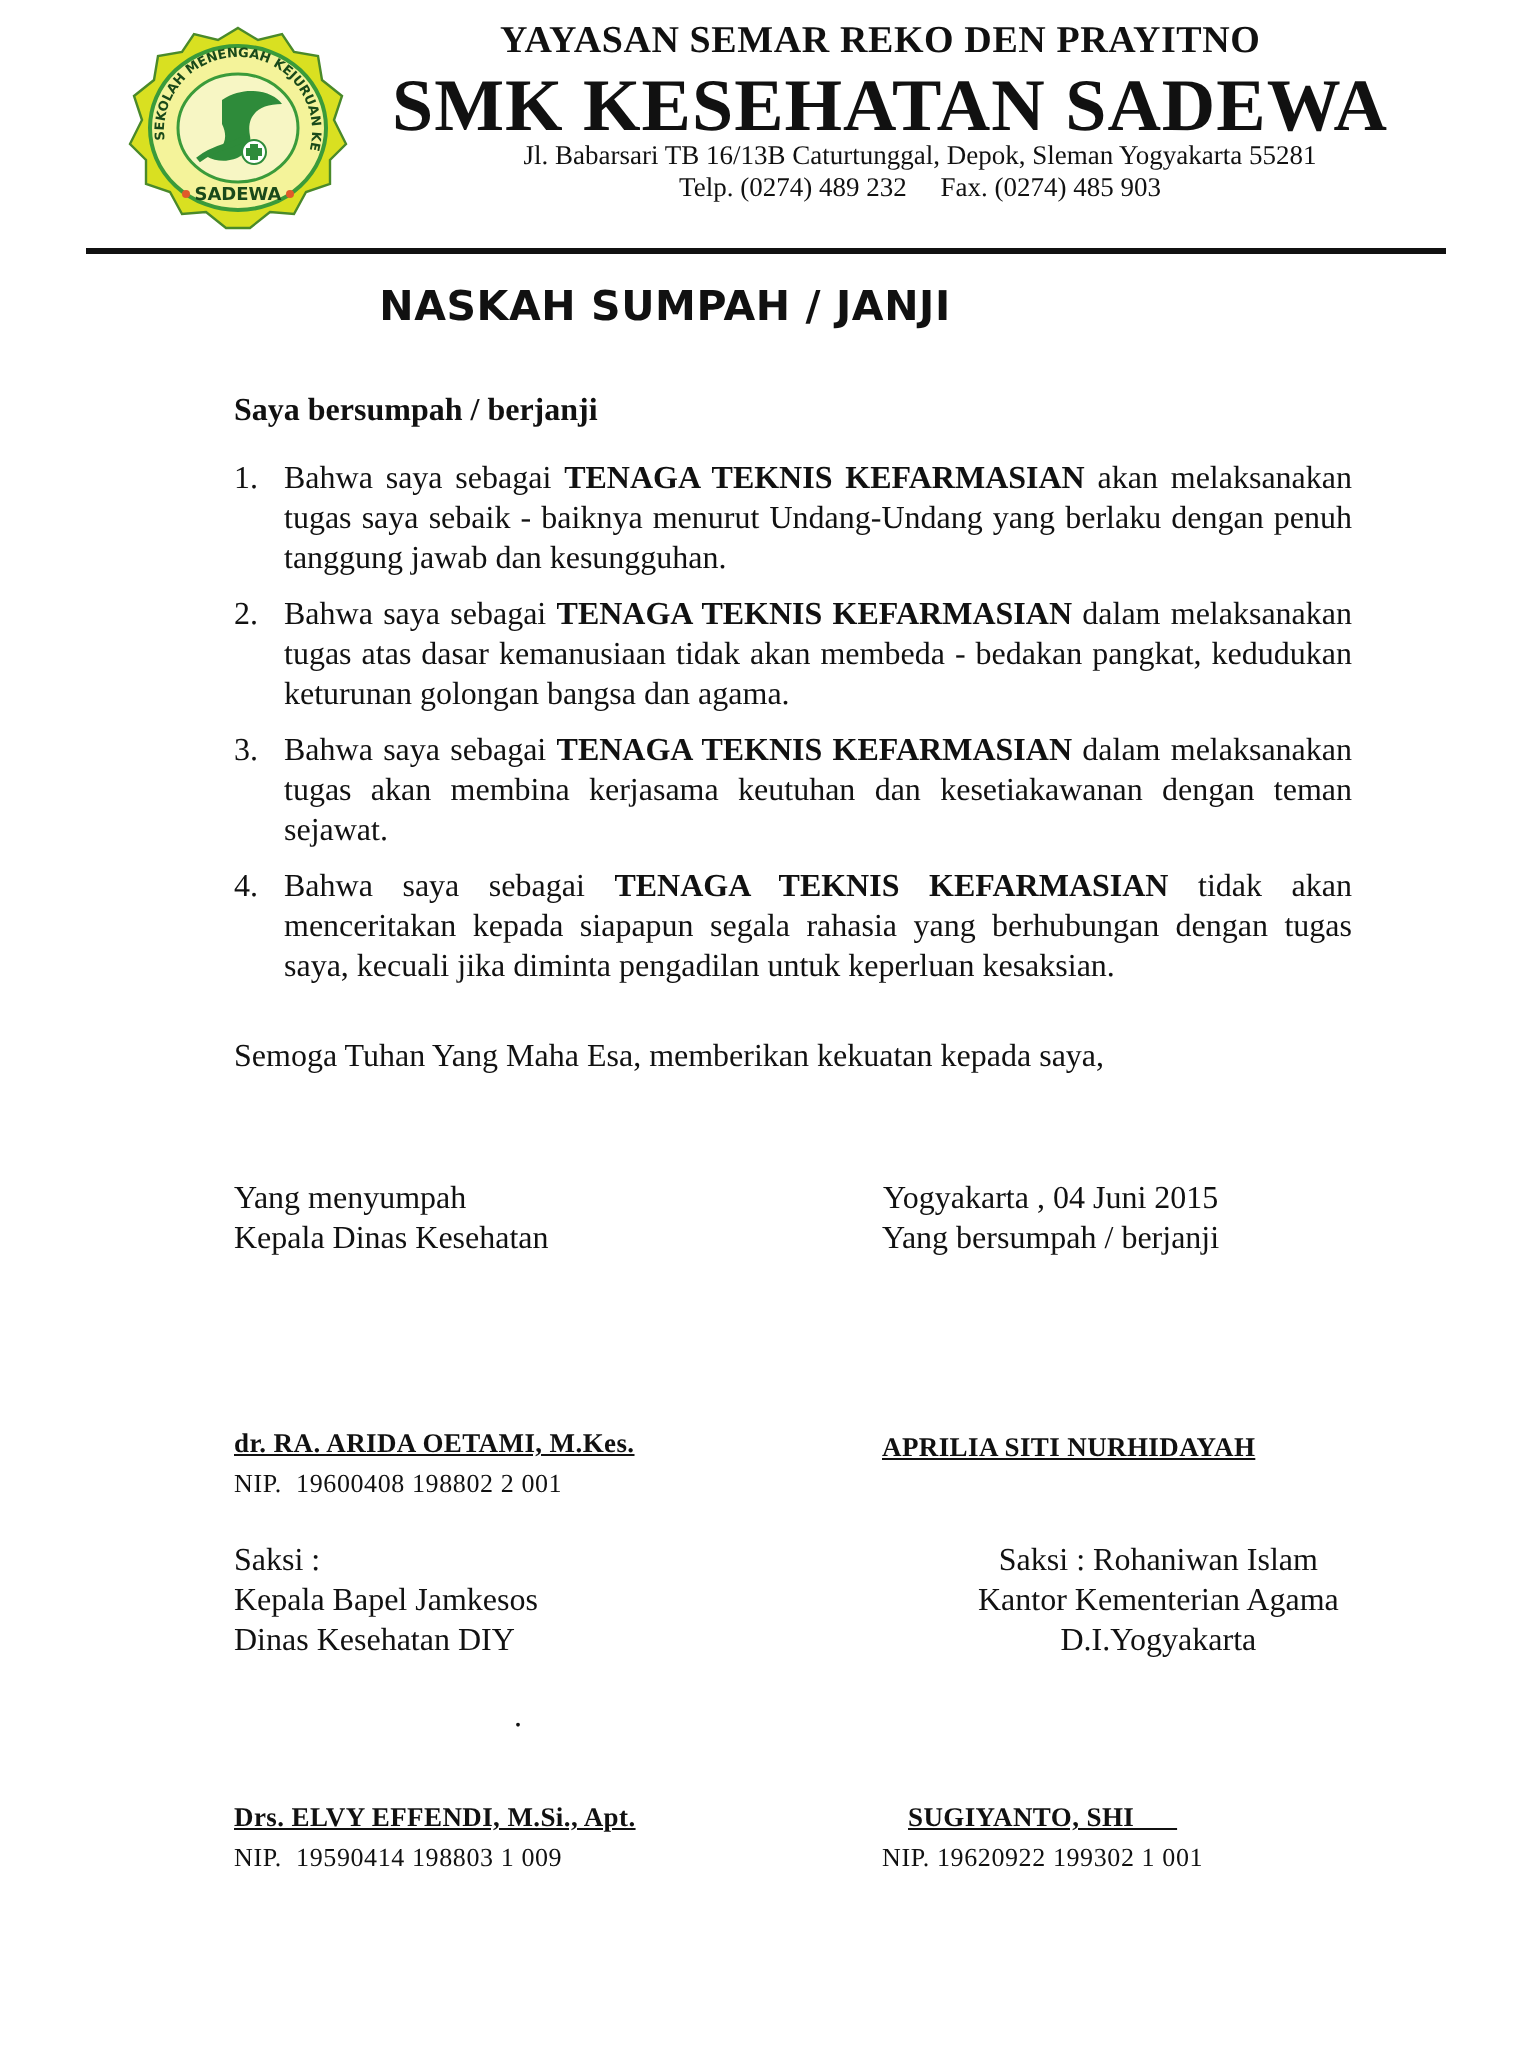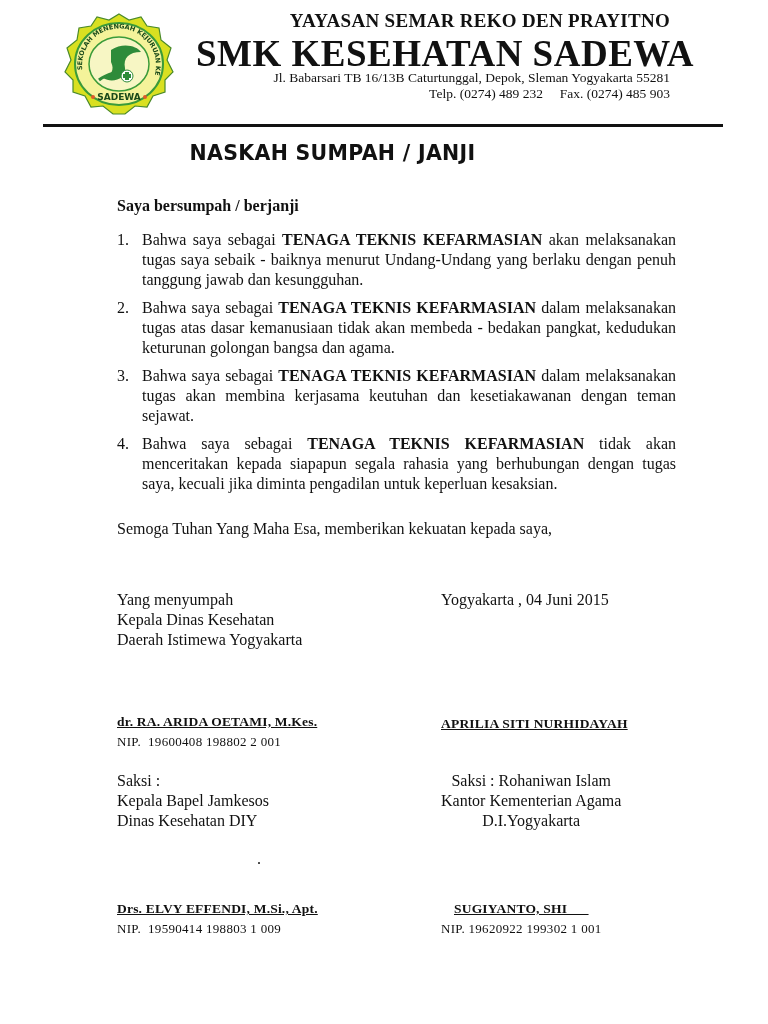--- a/index.html
+++ b/index.html
@@ -1,21 +1,21 @@
 <!DOCTYPE html>
 <html><head>
   <meta charset="utf-8">
   <style>
     html, body { margin:0; padding:0; background:#ffffff; }
     body { width:768px; height:1024px; position:relative; overflow:hidden; color:#111; font-family:"Liberation Serif", serif; }
     .abs { position:absolute; }
     .logo { left:58px; top:12px; width:122px; height:104px; }
-    .hdr-foundation { left:250px; top:10px; width:420px; text-align:right; font-size:19px; font-weight:bold; letter-spacing:0.3px; }
+    .hdr-foundation { left:250px; top:10px; width:420px; text-align:left; font-size:19px; font-weight:bold; letter-spacing:0.3px; }
     .hdr-school { left:196px; top:32px; width:520px; text-align:left; font-size:37px; font-weight:bold; letter-spacing:0.5px; }
-    .hdr-addr { left:250px; top:70px; width:420px; text-align:right; font-size:13.5px; line-height:15.5px; }
+    .hdr-addr { left:250px; top:70px; width:420px; text-align:center; font-size:13.5px; line-height:15.5px; }
     .hdr-rule { left:43px; top:124px; width:680px; height:3px; background:#111; }
     .title { left:0; top:141px; width:665px; text-align:center; font-family:"DejaVu Sans", sans-serif; font-weight:bold; font-size:20.5px; letter-spacing:0.3px; }
     .opening { left:117px; top:197px; font-size:16px; font-weight:bold; }
     .clauses { left:117px; top:230px; width:559px; font-size:16px; line-height:20px; }
     .clause { display:flex; margin-bottom:8px; }
     .clause .num { width:25px; flex:none; }
     .clause .body { flex:1; text-align:justify; }
     .clause .body b { font-weight:bold; }
     .closing { left:117px; top:520px; font-size:16px; }
     .col { font-size:16px; line-height:20px; }
@@ -76,40 +76,40 @@
     <span class="num">4.</span>
     <span class="body"><span>Bahwa saya sebagai </span><b>TENAGA TEKNIS KEFARMASIAN</b><span> tidak akan menceritakan kepada siapapun segala rahasia yang berhubungan dengan tugas saya, kecuali jika diminta pengadilan untuk keperluan kesaksian.</span></span>
   </div>
 </div>
 
 <div class="abs closing">Semoga Tuhan Yang Maha Esa, memberikan kekuatan kepada saya,</div>
 
 <div class="abs col left-col" style="top:590px;">
   <div>Yang menyumpah</div>
   <div>Kepala Dinas Kesehatan</div>
-  <div>Daerah Istimewa Yogyakarta</div>
 </div>
 <div class="abs col right-col" style="top:590px;">
   <div>Yogyakarta , 04 Juni 2015</div>
+  <div>Yang bersumpah / berjanji</div>
 </div>
 
 <div class="abs col left-col" style="top:684px;margin-top:28px;">
   <div class="sig-name">dr. RA. ARIDA OETAMI, M.Kes.</div>
   <div class="nip" style="white-space:pre;">NIP.  19600408 198802 2 001</div>
 </div>
 <div class="abs col right-col" style="top:714px;">
   <div class="sig-name">APRILIA SITI NURHIDAYAH</div>
 </div>
 
 <div class="abs col left-col" style="top:771px;">
   <div>Saksi :</div>
   <div>Kepala Bapel Jamkesos</div>
   <div>Dinas Kesehatan DIY</div>
 </div>
-<div class="abs col right-col" style="top:771px;">
+<div class="abs col right-col" style="top:771px;margin-left:48px;">
   <div>Saksi : Rohaniwan Islam</div>
   <div>Kantor Kementerian Agama</div>
   <div>D.I.Yogyakarta</div>
 </div>
 
 <div class="abs dot">.</div>
 
 <div class="abs col left-col" style="top:899px;font-family:Liberation Serif, serif;">
   <div class="sig-name">Drs. ELVY EFFENDI, M.Si., Apt.</div>
   <div class="nip" style="white-space:pre;">NIP.  19590414 198803 1 009</div>

